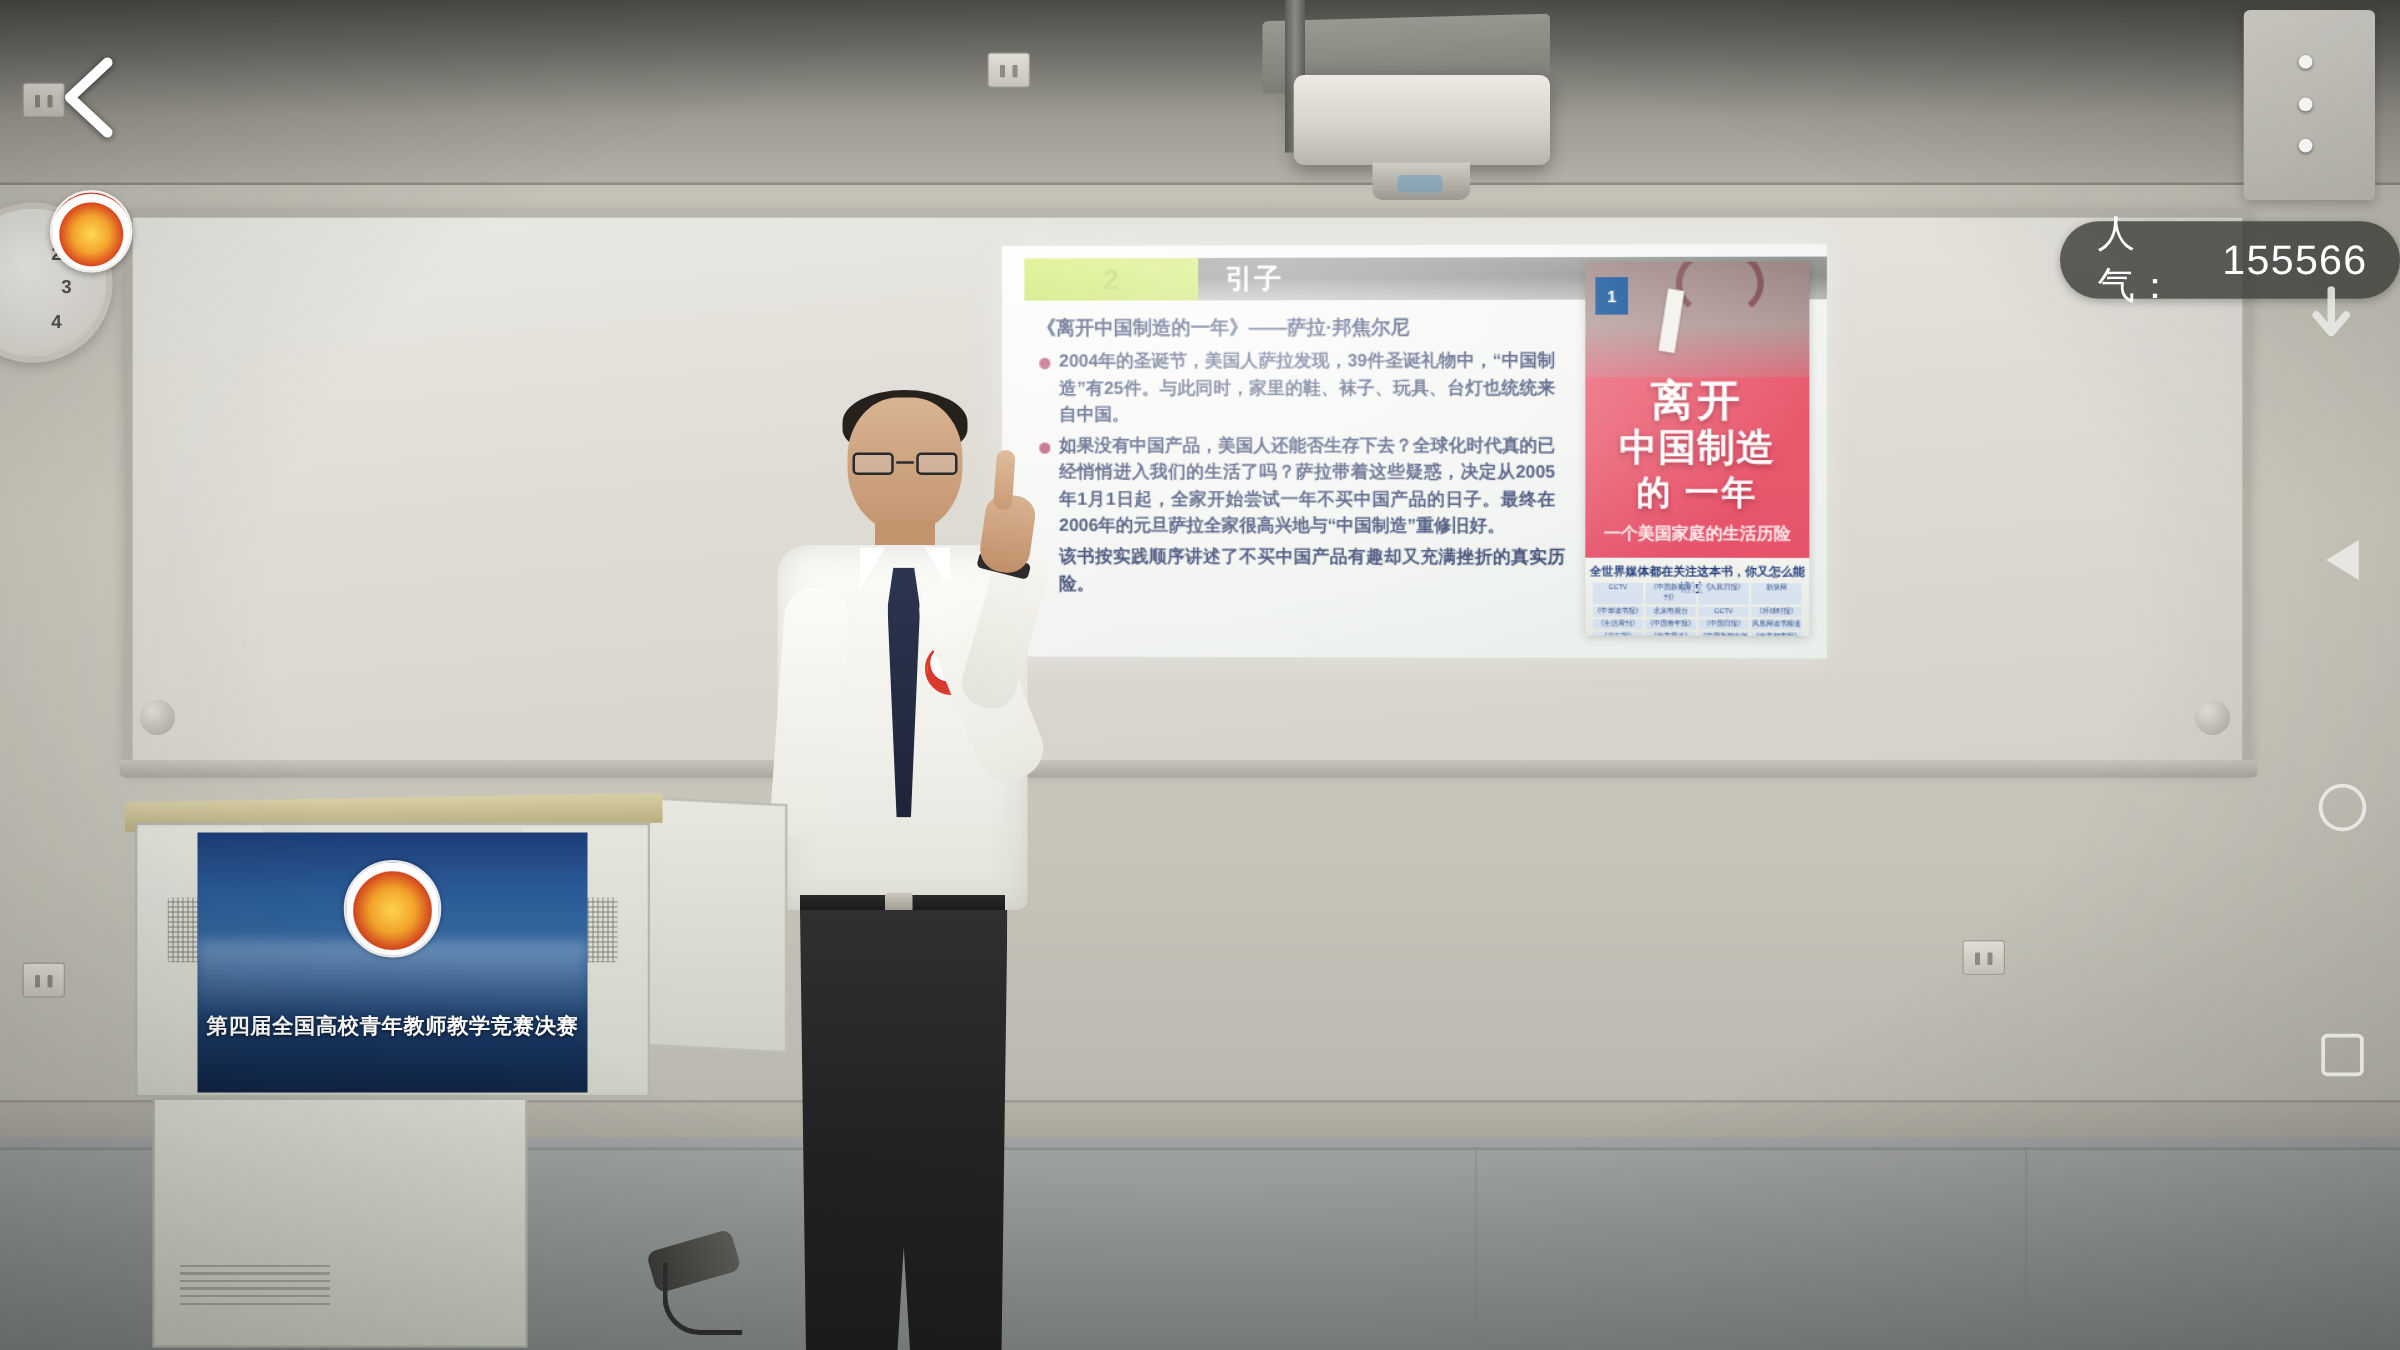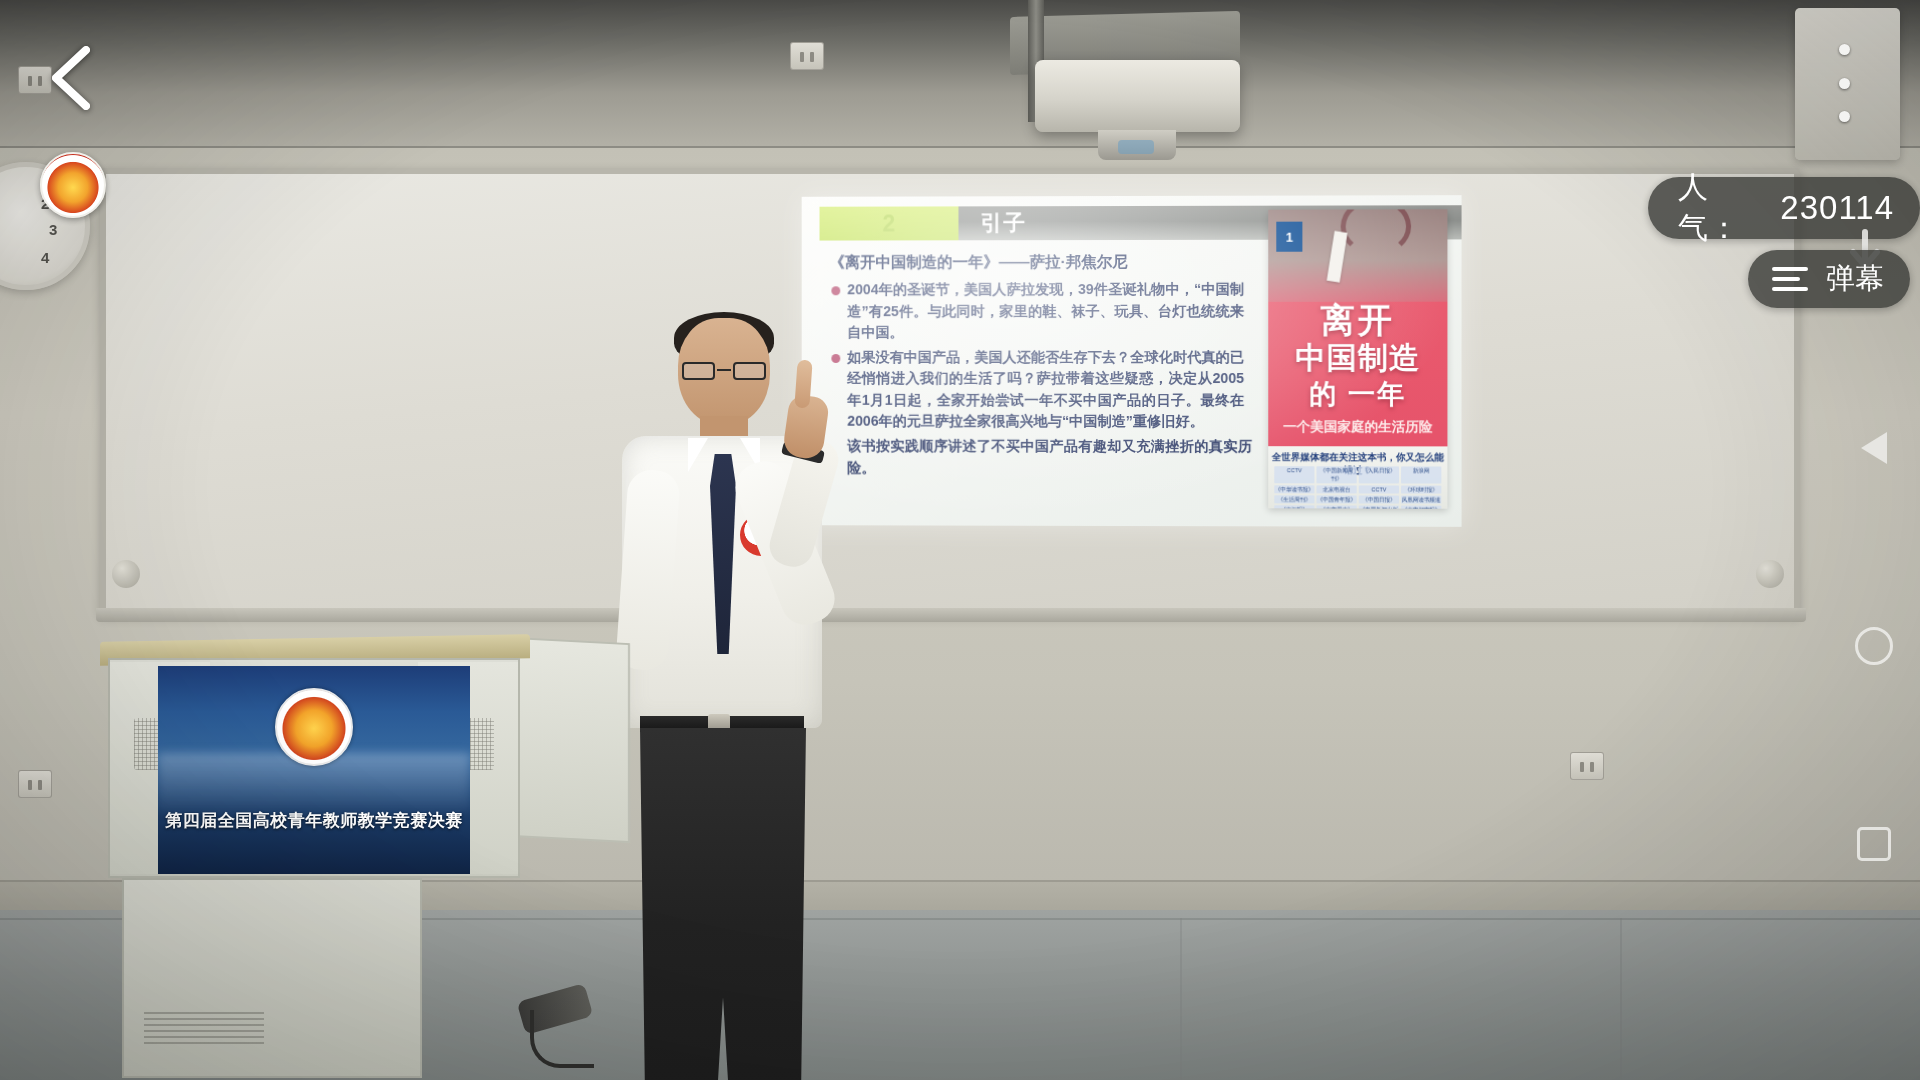--- a/index.html
+++ b/index.html
@@ -663,38 +663,30 @@
   <div class="ov-logo"></div>
 
   <div class="ov-menu">
     <i></i>
       <i></i>
       <i></i>
   </div>
 
   <div class="pill pill-pop">
     <span>人气：</span>
-    <span class="pop-num">230114</span>
+    <span class="pop-num">155566</span>
   </div>
 
   <div class="ov-arrow-down">
     <svg width="40" height="44" viewBox="0 0 40 44">
       <path d="M20 4 L20 32" stroke="#e9e9e6" stroke-width="6" stroke-linecap="round" fill="none"></path>
       <path d="M8 24 L20 38 L32 24" stroke="#e9e9e6" stroke-width="6" fill="none" stroke-linecap="round" stroke-linejoin="round"></path>
     </svg>
   </div>
 
-  <div class="pill pill-danmaku">
-    <span class="dm-lines">
-      <i></i>
-        <i></i>
-        <i></i>
-    </span>
-    <span>弹幕</span>
-  </div>
 
   <div class="nav-btn nav-back">
     <span class="nav-tri"></span>
   </div>
   <div class="nav-btn nav-home">
     <span class="nav-cir"></span>
   </div>
   <div class="nav-btn nav-recent">
     <span class="nav-sq"></span>
   </div>

